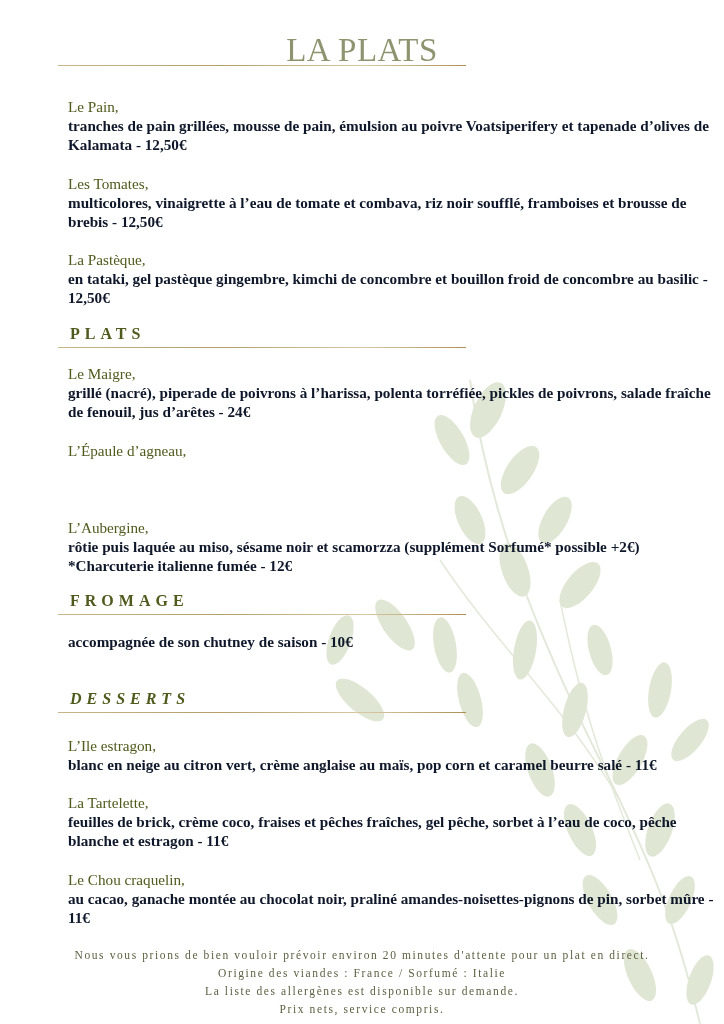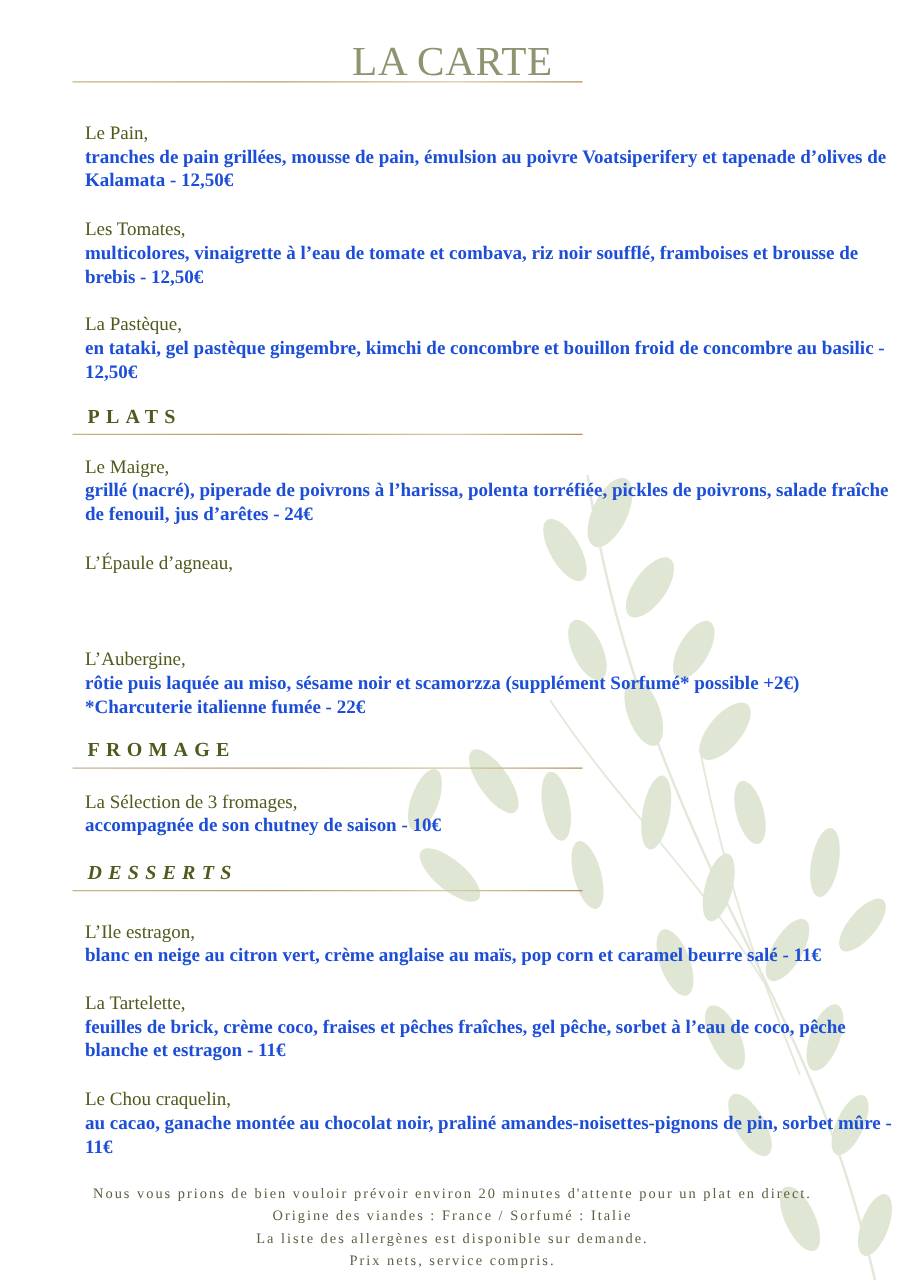--- a/index.html
+++ b/index.html
@@ -18,21 +18,21 @@
     .section-head .label {
       display: block; margin-left: 12px;
       font-size: 16px; font-weight: bold; letter-spacing: 5px; color: #4f5a1d;
     }
     .section-head .rule {
       display: block; margin-top: 4px; height: 1px; width: 408px;
       background: linear-gradient(90deg, #c9b58a 0%, #b79e69 40%, #d8c8a4 75%, #b08f55 100%);
     }
     .item { position: absolute; left: 68px; width: 650px; font-size: 15.2px; line-height: 19px; }
     .item .name { display: block; color: #4f5a1d; font-weight: normal; }
-    .item .desc { display: block; color: #1d4ed8; font-weight: bold; }
+    .item .desc { display: block; color: #0f172a; font-weight: bold; }
     .footer {
       position: absolute; left: 0; width: 724px; top: 946px; text-align: center;
       font-size: 11.5px; line-height: 18px; letter-spacing: 1.6px; color: #5e6043;
     }
     .footer div { display: block; }
   </style>
 </head>
 <body>
 
 <svg class="leaves" viewBox="0 0 724 1024" xmlns="http://www.w3.org/2000/svg">
@@ -64,21 +64,21 @@
     <ellipse cx="580" cy="830" rx="12" ry="28" transform="rotate(-25 580 830)"></ellipse>
     <ellipse cx="660" cy="830" rx="12" ry="28" transform="rotate(20 660 830)"></ellipse>
     <ellipse cx="600" cy="900" rx="12" ry="28" transform="rotate(-30 600 900)"></ellipse>
     <ellipse cx="680" cy="900" rx="11" ry="26" transform="rotate(25 680 900)"></ellipse>
     <ellipse cx="640" cy="975" rx="12" ry="28" transform="rotate(-25 640 975)"></ellipse>
     <ellipse cx="700" cy="980" rx="11" ry="26" transform="rotate(20 700 980)"></ellipse>
   </g>
 </svg>
 
 <div class="page">
-  <h1 class="title">LA CARTE</h1>
+  <h1 class="title">LA PLATS</h1>
 
   <div class="section-head" style="top:61px;">
     <span class="rule"></span>
   </div>
   <div class="item" style="top:97px;">
     <span class="name">Le Pain,</span>
     <span class="desc">tranches de pain grillées, mousse de pain, émulsion au poivre Voatsiperifery et tapenade d’olives de Kalamata - 12,50€</span>
   </div>
   <div class="item" style="top:174px;">
     <span class="name">Les Tomates,</span>
@@ -95,29 +95,28 @@
   </div>
   <div class="item" style="top:364px;">
     <span class="name">Le Maigre,</span>
     <span class="desc">grillé (nacré), piperade de poivrons à l’harissa, polenta torréfiée, pickles de poivrons, salade fraîche de fenouil, jus d’arêtes - 24€</span>
   </div>
   <div class="item" style="top:441px;">
     <span class="name">L’Épaule d’agneau,</span>
   </div>
   <div class="item" style="top:518px;">
     <span class="name">L’Aubergine,</span>
-    <span class="desc">rôtie puis laquée au miso, sésame noir et scamorzza (supplément Sorfumé* possible +2€) *Charcuterie italienne fumée - 22€</span>
+    <span class="desc">rôtie puis laquée au miso, sésame noir et scamorzza (supplément Sorfumé* possible +2€) *Charcuterie italienne fumée - 12€</span>
   </div>
 
   <div class="section-head" style="top:592px;">
     <span class="label">FROMAGE</span>
     <span class="rule"></span>
   </div>
   <div class="item" style="top:632px;">
-    <span class="name">La Sélection de 3 fromages,</span>
     <span class="desc">accompagnée de son chutney de saison - 10€</span>
   </div>
 
   <div class="section-head" style="top:690px;font-style:italic;">
     <span class="label">DESSERTS</span>
     <span class="rule"></span>
   </div>
   <div class="item" style="top:736px;">
     <span class="name">L’Ile estragon,</span>
     <span class="desc">blanc en neige au citron vert, crème anglaise au maïs, pop corn et caramel beurre salé - 11€</span>

